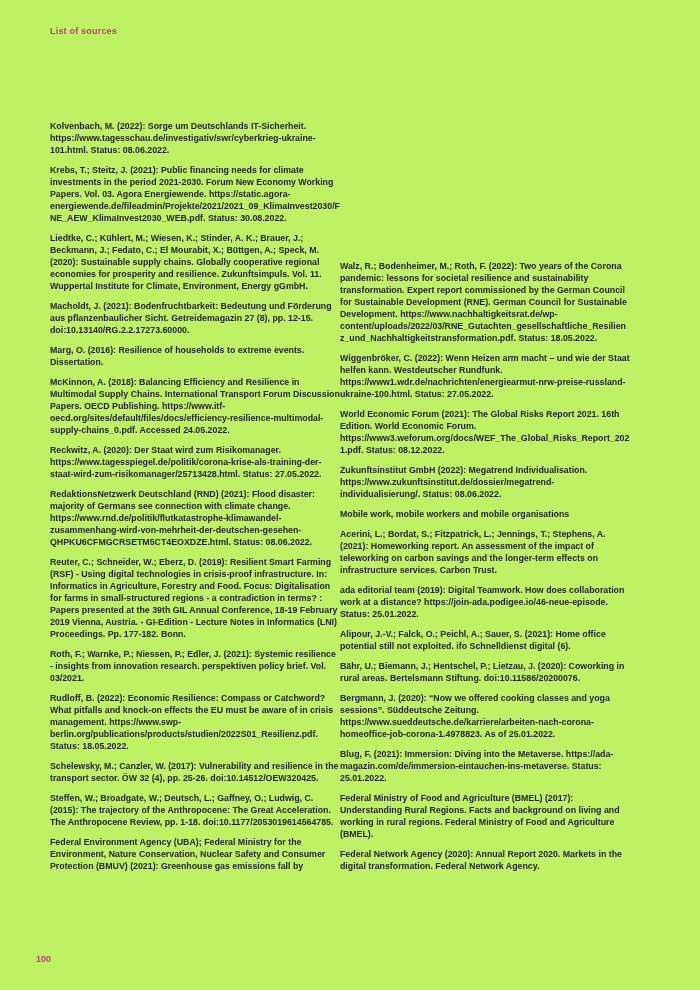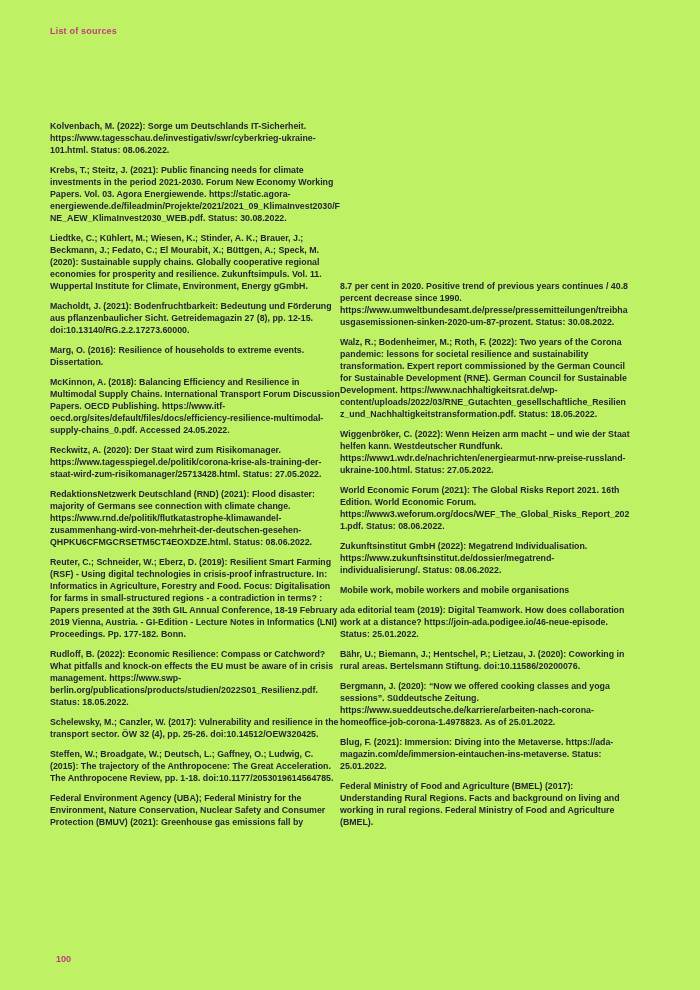--- a/index.html
+++ b/index.html
@@ -53,21 +53,21 @@
       overflow-wrap: break-word;
       word-break: break-word;
       text-align: left;
     }
     .ref-heading {
       margin-top: 5px;
       color: var(--text);
     }
     .page-number {
       position: absolute;
-      left: 56px;
+      left: 36px;
       bottom: 26px;
       font-size: 9px;
       font-weight: 700;
       color: var(--accent);
     }
   </style>
 </head>
 <body style="--accent: #c13c7f; --text: #262335;">
 
 <div class="page">
@@ -79,34 +79,37 @@
     <div class="col">
         <p class="ref-entry">Kolvenbach, M. (2022): Sorge um Deutschlands IT-Sicherheit. https://www.tagesschau.de/investigativ/swr/cyberkrieg-ukraine-101.html. Status: 08.06.2022.</p>
         <p class="ref-entry">Krebs, T.; Steitz, J. (2021): Public financing needs for climate investments in the period 2021-2030. Forum New Economy Working Papers. Vol. 03. Agora Energiewende. https://static.agora-energiewende.de/fileadmin/Projekte/2021/2021_09_KlimaInvest2030/FNE_AEW_KlimaInvest2030_WEB.pdf. Status: 30.08.2022.</p>
         <p class="ref-entry">Liedtke, C.; Kühlert, M.; Wiesen, K.; Stinder, A. K.; Brauer, J.; Beckmann, J.; Fedato, C.; El Mourabit, X.; Büttgen, A.; Speck, M. (2020): Sustainable supply chains. Globally cooperative regional economies for prosperity and resilience. Zukunftsimpuls. Vol. 11. Wuppertal Institute for Climate, Environment, Energy gGmbH.</p>
         <p class="ref-entry">Macholdt, J. (2021): Bodenfruchtbarkeit: Bedeutung und Förderung aus pflanzenbaulicher Sicht. Getreidemagazin 27 (8), pp. 12-15. doi:10.13140/RG.2.2.17273.60000.</p>
         <p class="ref-entry">Marg, O. (2016): Resilience of households to extreme events. Dissertation.</p>
         <p class="ref-entry">McKinnon, A. (2018): Balancing Efficiency and Resilience in Multimodal Supply Chains. International Transport Forum Discussion Papers. OECD Publishing. https://www.itf-oecd.org/sites/default/files/docs/efficiency-resilience-multimodal-supply-chains_0.pdf. Accessed 24.05.2022.</p>
         <p class="ref-entry">Reckwitz, A. (2020): Der Staat wird zum Risikomanager. https://www.tagesspiegel.de/politik/corona-krise-als-training-der-staat-wird-zum-risikomanager/25713428.html. Status: 27.05.2022.</p>
         <p class="ref-entry">RedaktionsNetzwerk Deutschland (RND) (2021): Flood disaster: majority of Germans see connection with climate change. https://www.rnd.de/politik/flutkatastrophe-klimawandel-zusammenhang-wird-von-mehrheit-der-deutschen-gesehen-QHPKU6CFMGCRSETM5CT4EOXDZE.html. Status: 08.06.2022.</p>
         <p class="ref-entry">Reuter, C.; Schneider, W.; Eberz, D. (2019): Resilient Smart Farming (RSF) - Using digital technologies in crisis-proof infrastructure. In: Informatics in Agriculture, Forestry and Food. Focus: Digitalisation for farms in small-structured regions - a contradiction in terms? : Papers presented at the 39th GIL Annual Conference, 18-19 February 2019 Vienna, Austria. - GI-Edition - Lecture Notes in Informatics (LNI) Proceedings. Pp. 177-182. Bonn.</p>
+        <p class="ref-entry">Roth, F.; Warnke, P.; Niessen, P.; Edler, J. (2021): Systemic resilience - insights from innovation research. perspektiven policy brief. Vol. 03/2021.</p>
         <p class="ref-entry">Rudloff, B. (2022): Economic Resilience: Compass or Catchword? What pitfalls and knock-on effects the EU must be aware of in crisis management. https://www.swp-berlin.org/publications/products/studien/2022S01_Resilienz.pdf. Status: 18.05.2022.</p>
         <p class="ref-entry">Schelewsky, M.; Canzler, W. (2017): Vulnerability and resilience in the transport sector. ÖW 32 (4), pp. 25-26. doi:10.14512/OEW320425.</p>
         <p class="ref-entry">Steffen, W.; Broadgate, W.; Deutsch, L.; Gaffney, O.; Ludwig, C. (2015): The trajectory of the Anthropocene: The Great Acceleration. The Anthropocene Review, pp. 1-18. doi:10.1177/2053019614564785.</p>
         <p class="ref-entry">Federal Environment Agency (UBA); Federal Ministry for the Environment, Nature Conservation, Nuclear Safety and Consumer Protection (BMUV) (2021): Greenhouse gas emissions fall by</p>
       </div>
     <div class="col">
-        <p class="ref-entry">8.7 per cent in 2020. Positive trend of previous years continues / 40.8 percent decrease since 1990. https://www.umweltbundesamt.de/presse/pressemitteilungen/treibhausgasemissionen-sinken-2020-um-87-prozent. Status: 30.08.2022.</p>
         <p class="ref-entry">Walz, R.; Bodenheimer, M.; Roth, F. (2022): Two years of the Corona pandemic: lessons for societal resilience and sustainability transformation. Expert report commissioned by the German Council for Sustainable Development (RNE). German Council for Sustainable Development. https://www.nachhaltigkeitsrat.de/wp-content/uploads/2022/03/RNE_Gutachten_gesellschaftliche_Resilienz_und_Nachhaltigkeitstransformation.pdf. Status: 18.05.2022.</p>
         <p class="ref-entry">Wiggenbröker, C. (2022): Wenn Heizen arm macht – und wie der Staat helfen kann. Westdeutscher Rundfunk. https://www1.wdr.de/nachrichten/energiearmut-nrw-preise-russland-ukraine-100.html. Status: 27.05.2022.</p>
-        <p class="ref-entry">World Economic Forum (2021): The Global Risks Report 2021. 16th Edition. World Economic Forum. https://www3.weforum.org/docs/WEF_The_Global_Risks_Report_2021.pdf. Status: 08.06.2022.</p>
+        <p class="ref-entry">World Economic Forum (2021): The Global Risks Report 2021. 16th Edition. World Economic Forum. https://www3.weforum.org/docs/WEF_The_Global_Risks_Report_2021.pdf. Status: 08.12.2022.</p>
         <p class="ref-entry">Zukunftsinstitut GmbH (2022): Megatrend Individualisation. https://www.zukunftsinstitut.de/dossier/megatrend-individualisierung/. Status: 08.06.2022.</p>
         <p class="ref-heading">Mobile work, mobile workers and mobile organisations</p>
+        <p class="ref-entry">Acerini, L.; Bordat, S.; Fitzpatrick, L.; Jennings, T.; Stephens, A. (2021): Homeworking report. An assessment of the impact of teleworking on carbon savings and the longer-term effects on infrastructure services. Carbon Trust.</p>
         <p class="ref-entry">ada editorial team (2019): Digital Teamwork. How does collaboration work at a distance? https://join-ada.podigee.io/46-neue-episode. Status: 25.01.2022.</p>
+        <p class="ref-entry">Alipour, J.-V.; Falck, O.; Peichl, A.; Sauer, S. (2021): Home office potential still not exploited. ifo Schnelldienst digital (6).</p>
         <p class="ref-entry">Bähr, U.; Biemann, J.; Hentschel, P.; Lietzau, J. (2020): Coworking in rural areas. Bertelsmann Stiftung. doi:10.11586/20200076.</p>
         <p class="ref-entry">Bergmann, J. (2020): “Now we offered cooking classes and yoga sessions”. Süddeutsche Zeitung. https://www.sueddeutsche.de/karriere/arbeiten-nach-corona-homeoffice-job-corona-1.4978823. As of 25.01.2022.</p>
         <p class="ref-entry">Blug, F. (2021): Immersion: Diving into the Metaverse. https://ada-magazin.com/de/immersion-eintauchen-ins-metaverse. Status: 25.01.2022.</p>
         <p class="ref-entry">Federal Ministry of Food and Agriculture (BMEL) (2017): Understanding Rural Regions. Facts and background on living and working in rural regions. Federal Ministry of Food and Agriculture (BMEL).</p>
+        <p class="ref-entry">Federal Network Agency (2020): Annual Report 2020. Markets in the digital transformation. Federal Network Agency.</p>
       </div>
   </div>
 
   <div class="page-number">100</div>
 </div>
 
 </body></html>

